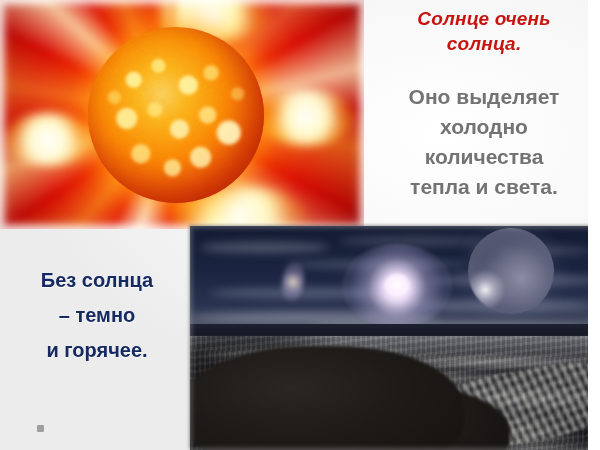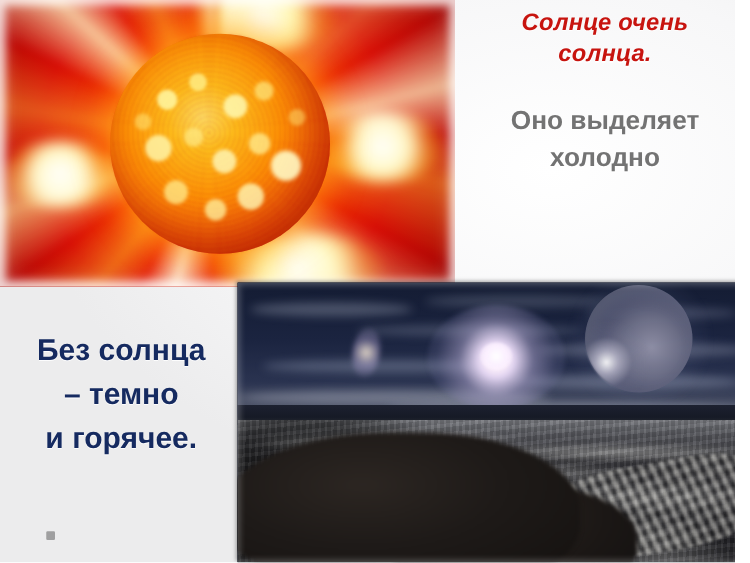--- a/index.html
+++ b/index.html
@@ -356,21 +356,21 @@
     font-weight: bold;
     line-height: 30px;
     text-shadow: 0 1px 0 rgba(255,255,255,0.85);
   }
 
   .txt-blue-left {
     left: 6px;
     top: 263px;
     width: 182px;
     color: #152a60;
-    font-size: 24px;
+    font-size: 20px;
     font-weight: bold;
     line-height: 35px;
     text-shadow: 0 1px 0 rgba(255,255,255,0.85);
   }
 
   .txt-line { display: block; white-space: nowrap; }
 
   
   .bullet-dot {
     position: absolute;
@@ -437,20 +437,22 @@
   </div>
 
   <div class="txt-block txt-red">
     <span class="txt-line">Солнце очень</span>
     <span class="txt-line">солнца.</span>
   </div>
 
   <div class="txt-block txt-blue-right">
     <span class="txt-line">Оно выделяет</span>
     <span class="txt-line">холодно</span>
+    <span class="txt-line">количества</span>
+    <span class="txt-line">тепла и света.</span>
   </div>
 
   <div class="txt-block txt-blue-left">
     <span class="txt-line">Без солнца</span>
     <span class="txt-line">– темно</span>
     <span class="txt-line">и горячее.</span>
   </div>
 
   <div class="bullet-dot"></div>
 

